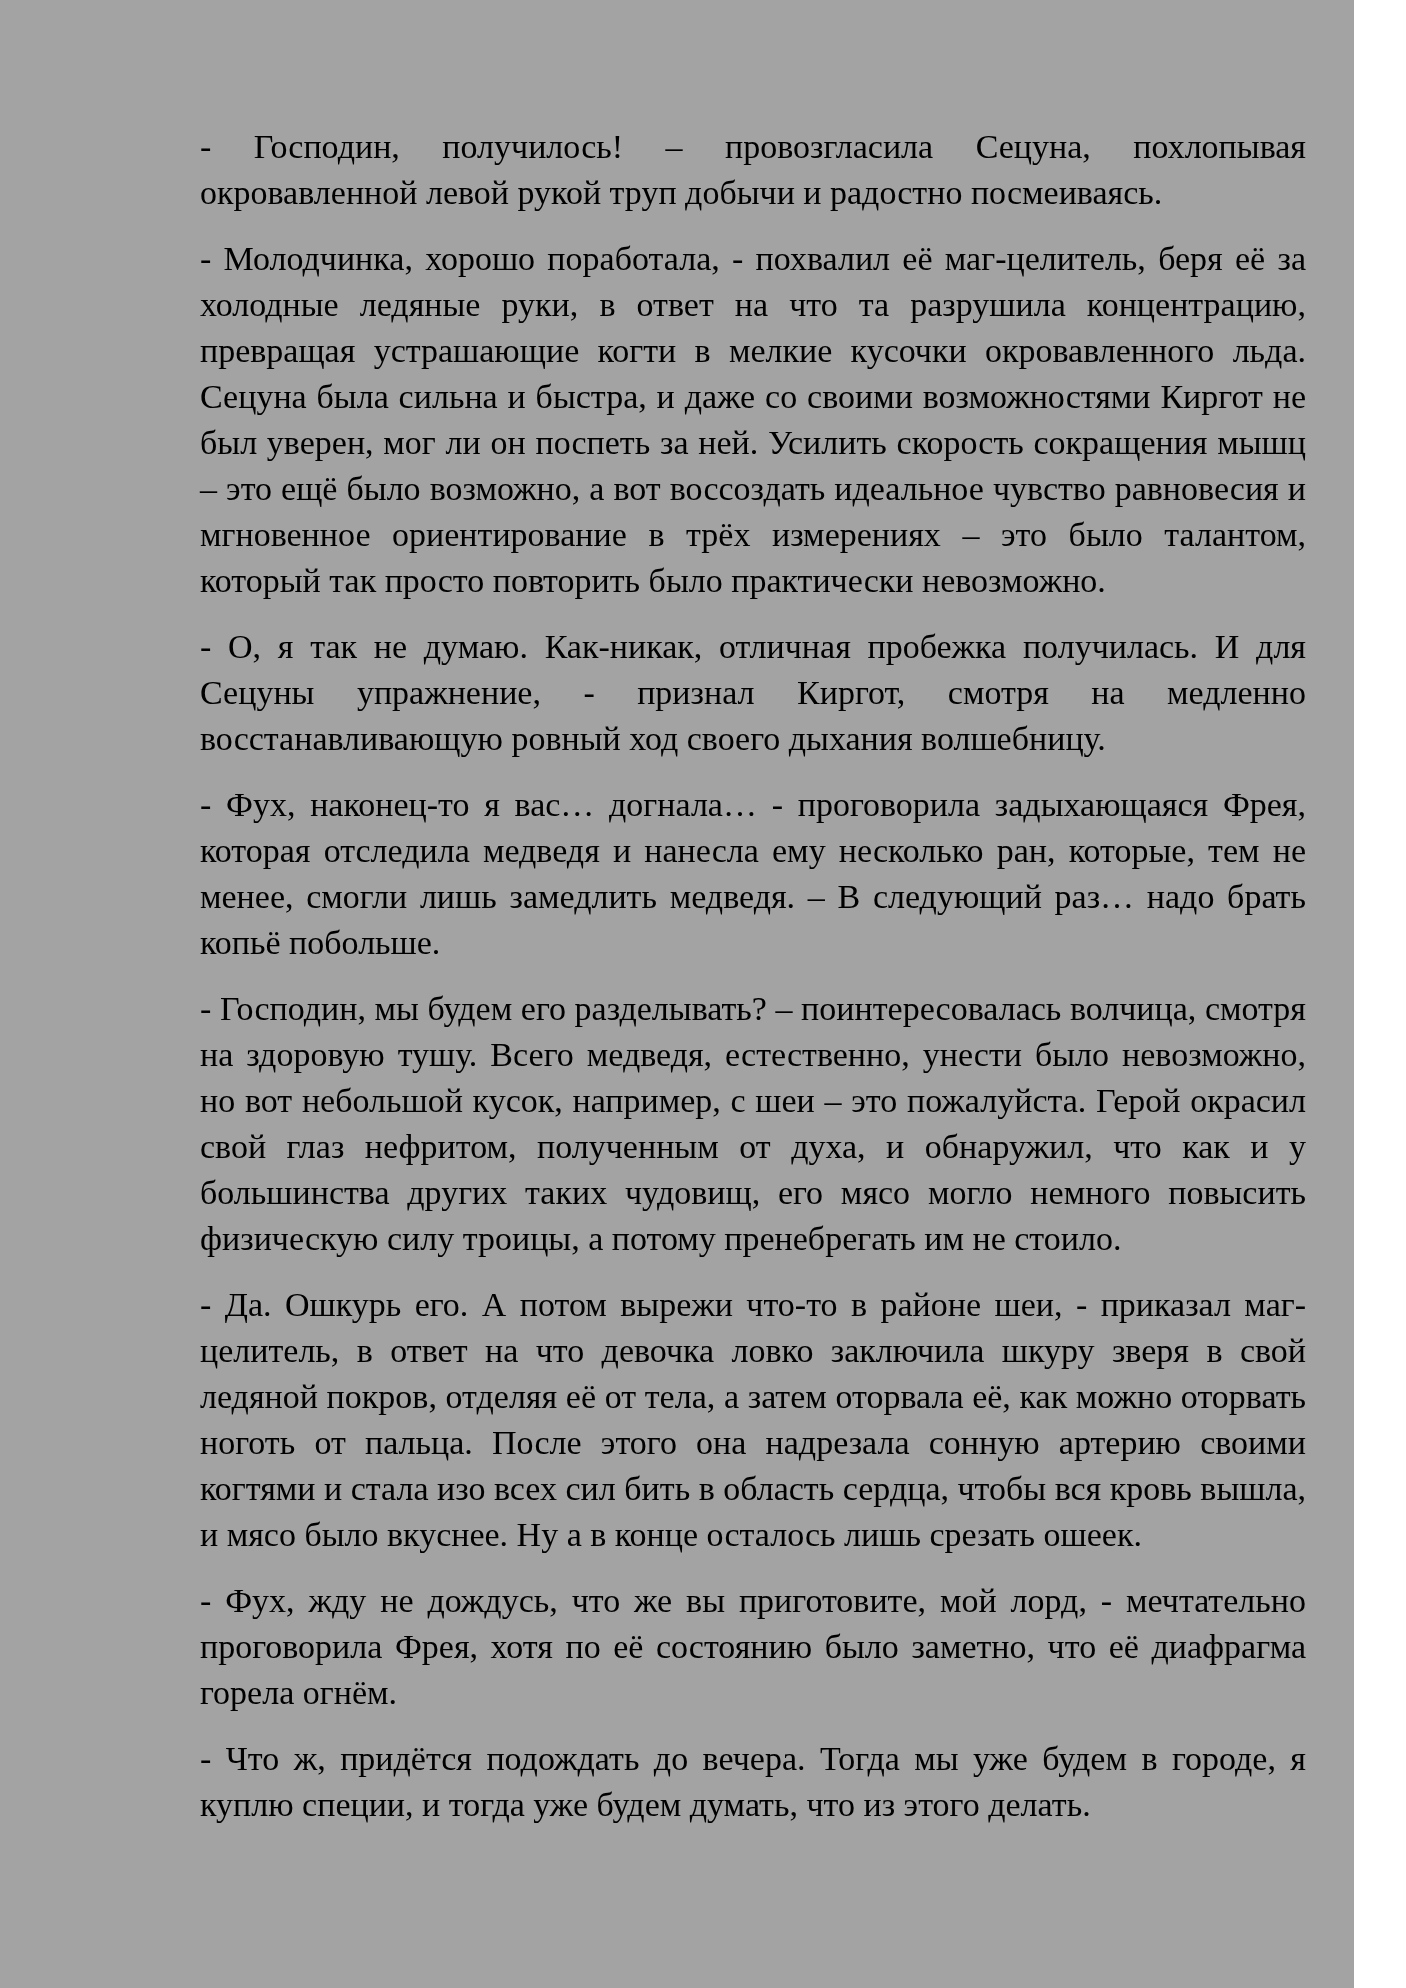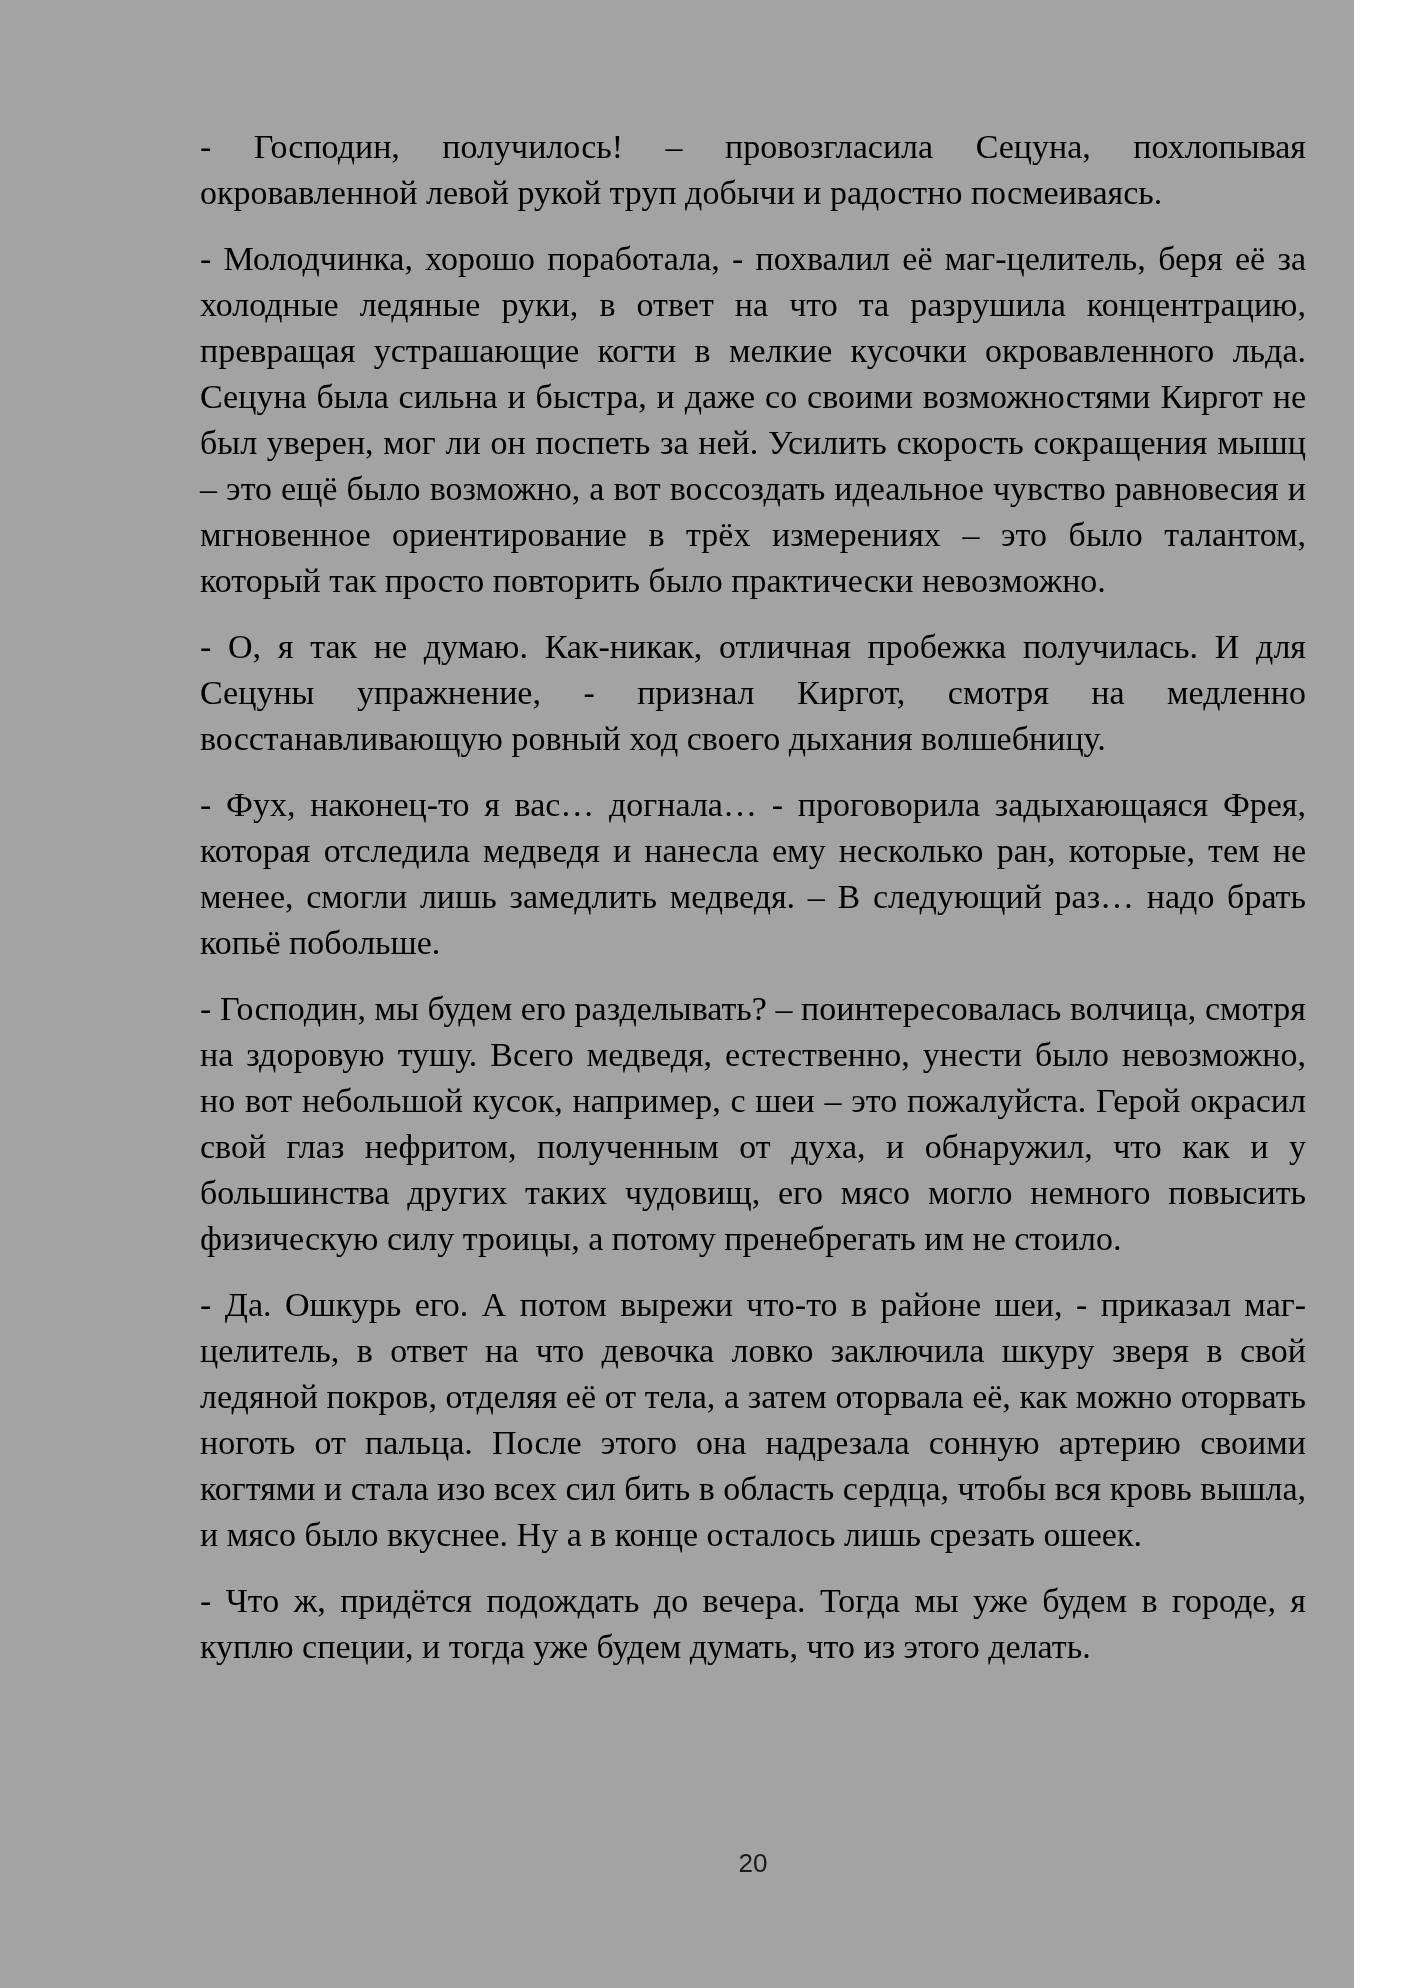--- a/index.html
+++ b/index.html
@@ -50,18 +50,16 @@
 <body>
 
 <div class="page">
   <div class="text-block">
     <p class="para">- Господин, получилось! – провозгласила Сецуна, похлопывая окровавленной левой рукой труп добычи и радостно посмеиваясь.</p>
     <p class="para">- Молодчинка, хорошо поработала, - похвалил её маг-целитель, беря её за холодные ледяные руки, в ответ на что та разрушила концентрацию, превращая устрашающие когти в мелкие кусочки окровавленного льда. Сецуна была сильна и быстра, и даже со своими возможностями Киргот не был уверен, мог ли он поспеть за ней. Усилить скорость сокращения мышц – это ещё было возможно, а вот воссоздать идеальное чувство равновесия и мгновенное ориентирование в трёх измерениях – это было талантом, который так просто повторить было практически невозможно.</p>
     <p class="para">- О, я так не думаю. Как-никак, отличная пробежка получилась. И для Сецуны упражнение, - признал Киргот, смотря на медленно восстанавливающую ровный ход своего дыхания волшебницу.</p>
     <p class="para">- Фух, наконец-то я вас… догнала… - проговорила задыхающаяся Фрея, которая отследила медведя и нанесла ему несколько ран, которые, тем не менее, смогли лишь замедлить медведя. – В следующий раз… надо брать копьё побольше.</p>
     <p class="para">- Господин, мы будем его разделывать? – поинтересовалась волчица, смотря на здоровую тушу. Всего медведя, естественно, унести было невозможно, но вот небольшой кусок, например, с шеи – это пожалуйста. Герой окрасил свой глаз нефритом, полученным от духа, и обнаружил, что как и у большинства других таких чудовищ, его мясо могло немного повысить физическую силу троицы, а потому пренебрегать им не стоило.</p>
     <p class="para">- Да. Ошкурь его. А потом вырежи что-то в районе шеи, - приказал маг-целитель, в ответ на что девочка ловко заключила шкуру зверя в свой ледяной покров, отделяя её от тела, а затем оторвала её, как можно оторвать ноготь от пальца. После этого она надрезала сонную артерию своими когтями и стала изо всех сил бить в область сердца, чтобы вся кровь вышла, и мясо было вкуснее. Ну а в конце осталось лишь срезать ошеек.</p>
+    <p class="para">- Фух, жду не дождусь, что же вы приготовите, мой лорд, - мечтательно проговорила Фрея, хотя по её состоянию было заметно, что её диафрагма горела огнём.</p>
     <p class="para">- Что ж, придётся подождать до вечера. Тогда мы уже будем в городе, я куплю специи, и тогда уже будем думать, что из этого делать.</p>
-  </div>
-  <div class="footer">
-    <span class="page-number">20</span>
   </div>
 </div>
 
 </body></html>

